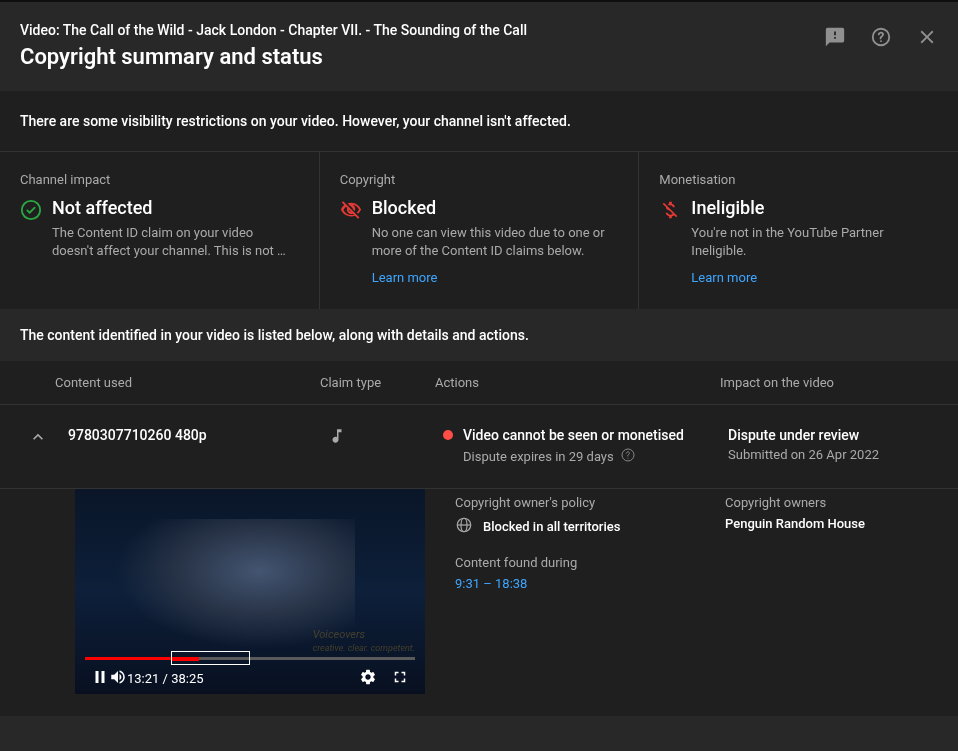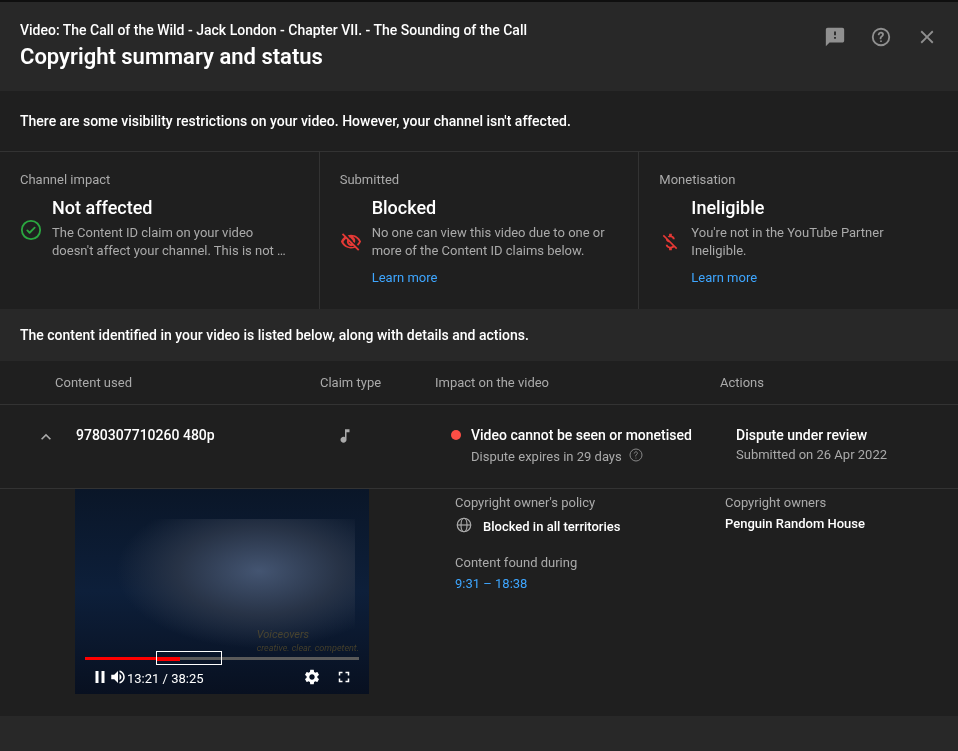--- a/index.html
+++ b/index.html
@@ -53,21 +53,21 @@
     display: flex;
     background: #1f1f1f;
   }
   .panel {
     flex: 1;
     padding: 20px 20px 24px 20px;
     border-right: 1px solid #333;
   }
   .panel:last-child { border-right: none; }
   .panel-label { color: #aaa; font-size: 13px; margin-bottom: 10px; }
-  .panel-row { display: flex; gap: 10px; align-items: center; }
+  .panel-row { display: flex; gap: 10px; align-items: flex-start; }
   .panel-icon { width: 22px; height: 22px; flex-shrink:0; margin-top: 2px; }
   .panel-status { color: #fff; font-size: 18px; font-weight: 500; margin-bottom: 6px; }
   .panel-desc { color: #aaa; font-size: 13px; line-height: 1.4; max-width: 240px; }
   .learn-more { color: #3ea6ff; font-size: 13px; cursor: pointer; margin-top: 10px; display:inline-block;}
 
   .claims-intro {
     background: #282828;
     padding: 18px 20px;
     color: #fff;
     font-size: 14px;
@@ -82,21 +82,21 @@
   .table-header {
     background: #1f1f1f;
     padding: 14px 0;
     font-size: 13px;
     color: #aaa;
     border-bottom: 1px solid #333;
   }
   .th-content { padding-left: 55px; grid-column: 1 / 3; }
   .table-row {
     background: #1f1f1f;
-    padding: 22px 0 22px 16px;
+    padding: 22px 0 22px 8px;
     border-bottom: 1px solid #333;
     align-items: start;
   }
   .expand-cell { display:flex; justify-content:center; padding-top: 0px; color:#aaa; cursor:pointer;}
   .content-cell .content-title { color:#fff; font-weight:500; font-size:14px; }
   .claimtype-cell svg { width:18px; height:18px; fill:#aaa; }
   .impact-cell { padding-right: 14px;}
   .impact-line1 { display:flex; align-items:center; gap:10px; }
   .red-dot { width:10px; height:10px; border-radius:50%; background:#ff4e45; display:inline-block; }
   .impact-title { color:#fff; font-weight:500; font-size:14px; }
@@ -108,21 +108,21 @@
   .detail-area {
     display:grid;
     grid-template-columns: 60px 380px 285px 1fr;
     background:#1f1f1f;
     padding: 0px 0 22px 0;
     gap: 0;
   }
   .video-preview {
     grid-column: 2;
     margin-left: 15px;
-    width: 294px;
+    width: 350px;
     height: 205px;
     background: linear-gradient(180deg, #0a1628 0%, #0d1f3a 50%, #081020 100%);
     position: relative;
     overflow:hidden;
   }
   .wolf {
     position:absolute; left:40px; top:30px; width:240px; height:130px;
     background: radial-gradient(ellipse at 60% 40%, #4a5b78 0%, #2a3548 40%, transparent 70%);
     opacity:0.9;
   }
@@ -204,21 +204,21 @@
           </svg>
       </span>
       <div>
         <div class="panel-status">Not affected</div>
         <div class="panel-desc">The Content ID claim on your video doesn't affect your channel. This is not …</div>
       </div>
     </div>
   </div>
 
   <div class="panel">
-    <div class="panel-label">Submitted</div>
+    <div class="panel-label">Copyright</div>
     <div class="panel-row">
       <span class="panel-icon">
         <svg viewBox="0 0 24 24">
             <path fill="#e53935" d="M12 6c3.79 0 7.17 2.13 8.82 5.5-.59 1.22-1.42 2.27-2.41 3.12l1.41 1.41c1.39-1.23 2.49-2.77 3.18-4.53C21.27 7.11 17 4 12 4c-1.27 0-2.49.2-3.64.57l1.65 1.65C10.66 6.09 11.32 6 12 6zm-1.07 1.14L13 9.21c.57.25.97.84.97 1.54 0 .12-.02.23-.04.34l2.07 2.07c.39-.73.62-1.55.62-2.41 0-2.76-2.24-5-5-5-.86 0-1.68.23-2.41.62l.72.72zM2.01 3.87l2.68 2.68C3.06 7.83 1.77 9.53 1 11.5 2.73 15.89 7 19 12 19c1.52 0 2.98-.29 4.32-.82l3.42 3.42 1.41-1.41L3.42 2.45 2.01 3.87zm7.5 7.5l2.61 2.61c-.04.01-.08.02-.12.02-1.38 0-2.5-1.12-2.5-2.5 0-.05.01-.08.01-.13zm-3.4-3.4l1.75 1.75c-.23.55-.36 1.15-.36 1.78 0 2.76 2.24 5 5 5 .63 0 1.23-.13 1.77-.36l.98.98c-.88.24-1.8.38-2.75.38-3.79 0-7.17-2.13-8.82-5.5.7-1.43 1.72-2.61 2.93-3.53z"></path>
           </svg>
       </span>
       <div>
         <div class="panel-status">Blocked</div>
         <div class="panel-desc">No one can view this video due to one or more of the Content ID claims below.</div>
         <span class="learn-more">Learn more</span>
@@ -241,22 +241,22 @@
       </div>
     </div>
   </div>
 </div>
 
 <div class="claims-intro">The content identified in your video is listed below, along with details and actions.</div>
 
 <div class="table-header">
   <div class="th-content">Content used</div>
   <div>Claim type</div>
+  <div>Actions</div>
   <div>Impact on the video</div>
-  <div>Actions</div>
 </div>
 
 <div class="table-row">
   <div class="expand-cell">
     <svg width="20" height="20" viewBox="0 0 24 24">
         <path fill="#aaa" d="M7.41 15.41 12 10.83l4.59 4.58L18 14l-6-6-6 6z"></path>
       </svg>
   </div>
   <div class="content-cell">
     <div class="content-title">9780307710260 480p</div>

